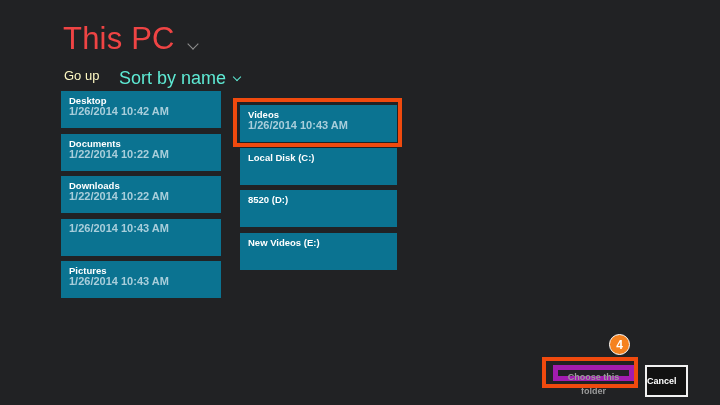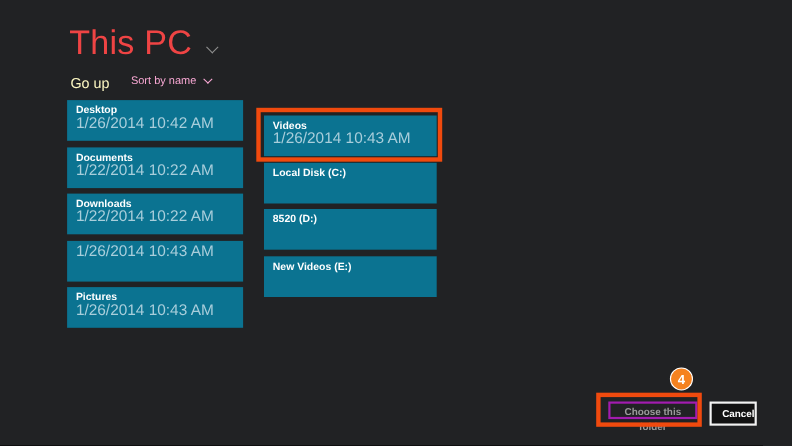--- a/index.html
+++ b/index.html
@@ -14,43 +14,43 @@
   .page-title { font-size:31px; font-weight:300; color:#ef4444; letter-spacing:.2px; line-height:1.1; }
   .title-chev { margin-left:14px; margin-top:8px; color:#8f8f8f; }
   .chev {
     display:inline-block; width:7px; height:7px;
     border-right:1.6px solid currentColor; border-bottom:1.6px solid currentColor;
     transform:rotate(45deg); transform-origin:center;
   }
   .chev.small { width:5px; height:5px; }
   .toolbar { position:absolute; left:64px; top:68px; height:16px; }
   .go-up { position:absolute; left:0; top:0; font-size:13px; color:#fef9c3; white-space:nowrap; }
-  .sort-by { position:absolute; left:55px; top:0; font-size:10px; color:#f9a8d4; white-space:nowrap; display:flex; align-items:center; }
+  .sort-by { position:absolute; left:55px; top:0; font-size:18px; color:#5eead4; white-space:nowrap; display:flex; align-items:center; }
   .sort-by .chev { margin-left:8px; margin-top:-3px; }
   
   .col { position:absolute; display:flex; flex-direction:column; gap:5.5px; }
   .col-1 { left:61px; top:91px; width:160px; }
   .col-2 { left:240px; top:105px; width:157px; }
   .tile {
     height:37px; background:#0b7391; box-sizing:border-box;
     padding:4px 0 0 8px; overflow:hidden; cursor:pointer;
   }
   .tile-name { display:block; font-size:9.5px; font-weight:700; color:#ffffff; line-height:11px; }
-  .tile-date { display:block; font-size:14px; font-weight:400; color:#a9cedb; line-height:11px; }
+  .tile-date { display:block; font-size:11px; font-weight:700; color:#a9cedb; line-height:11px; }
   
   .btn-choose {
     position:absolute; left:553px; top:365px; width:81px; height:16px;
-    box-sizing:border-box; background:transparent; border:2px solid #a21caf;
+    box-sizing:border-box; background:transparent; border:5px solid #a21caf;
     color:#9b9b9b; font-size:9px; font-weight:700; text-align:center; line-height:14px;
     font-family:inherit; padding:0;
   }
   .btn-cancel {
-    position:absolute; left:645px; top:365px; width:43px; height:22px;
+    position:absolute; left:645px; top:365px; width:43px; height:32px;
     box-sizing:border-box; background:#121212; border:2px solid #f2f2f2;
-    color:#ffffff; font-size:9px; font-weight:700; text-align:right; line-height:12px;
+    color:#ffffff; font-size:9px; font-weight:700; text-align:left; line-height:12px;
     font-family:inherit; padding:0; cursor:pointer;
   }
   
   .hl-rect { position:absolute; box-sizing:border-box; border:4px solid #f04a0e; background:transparent; }
   .hl-videos { left:233px; top:98px; width:169px; height:49px; }
   .hl-choose { left:542px; top:357px; width:96px; height:31px; }
   .step-badge {
     position:absolute; left:609px; top:334px; width:21px; height:21px;
     box-sizing:border-box; border-radius:50%;
     background:#f5821f; border:1.5px solid #ffffff;

